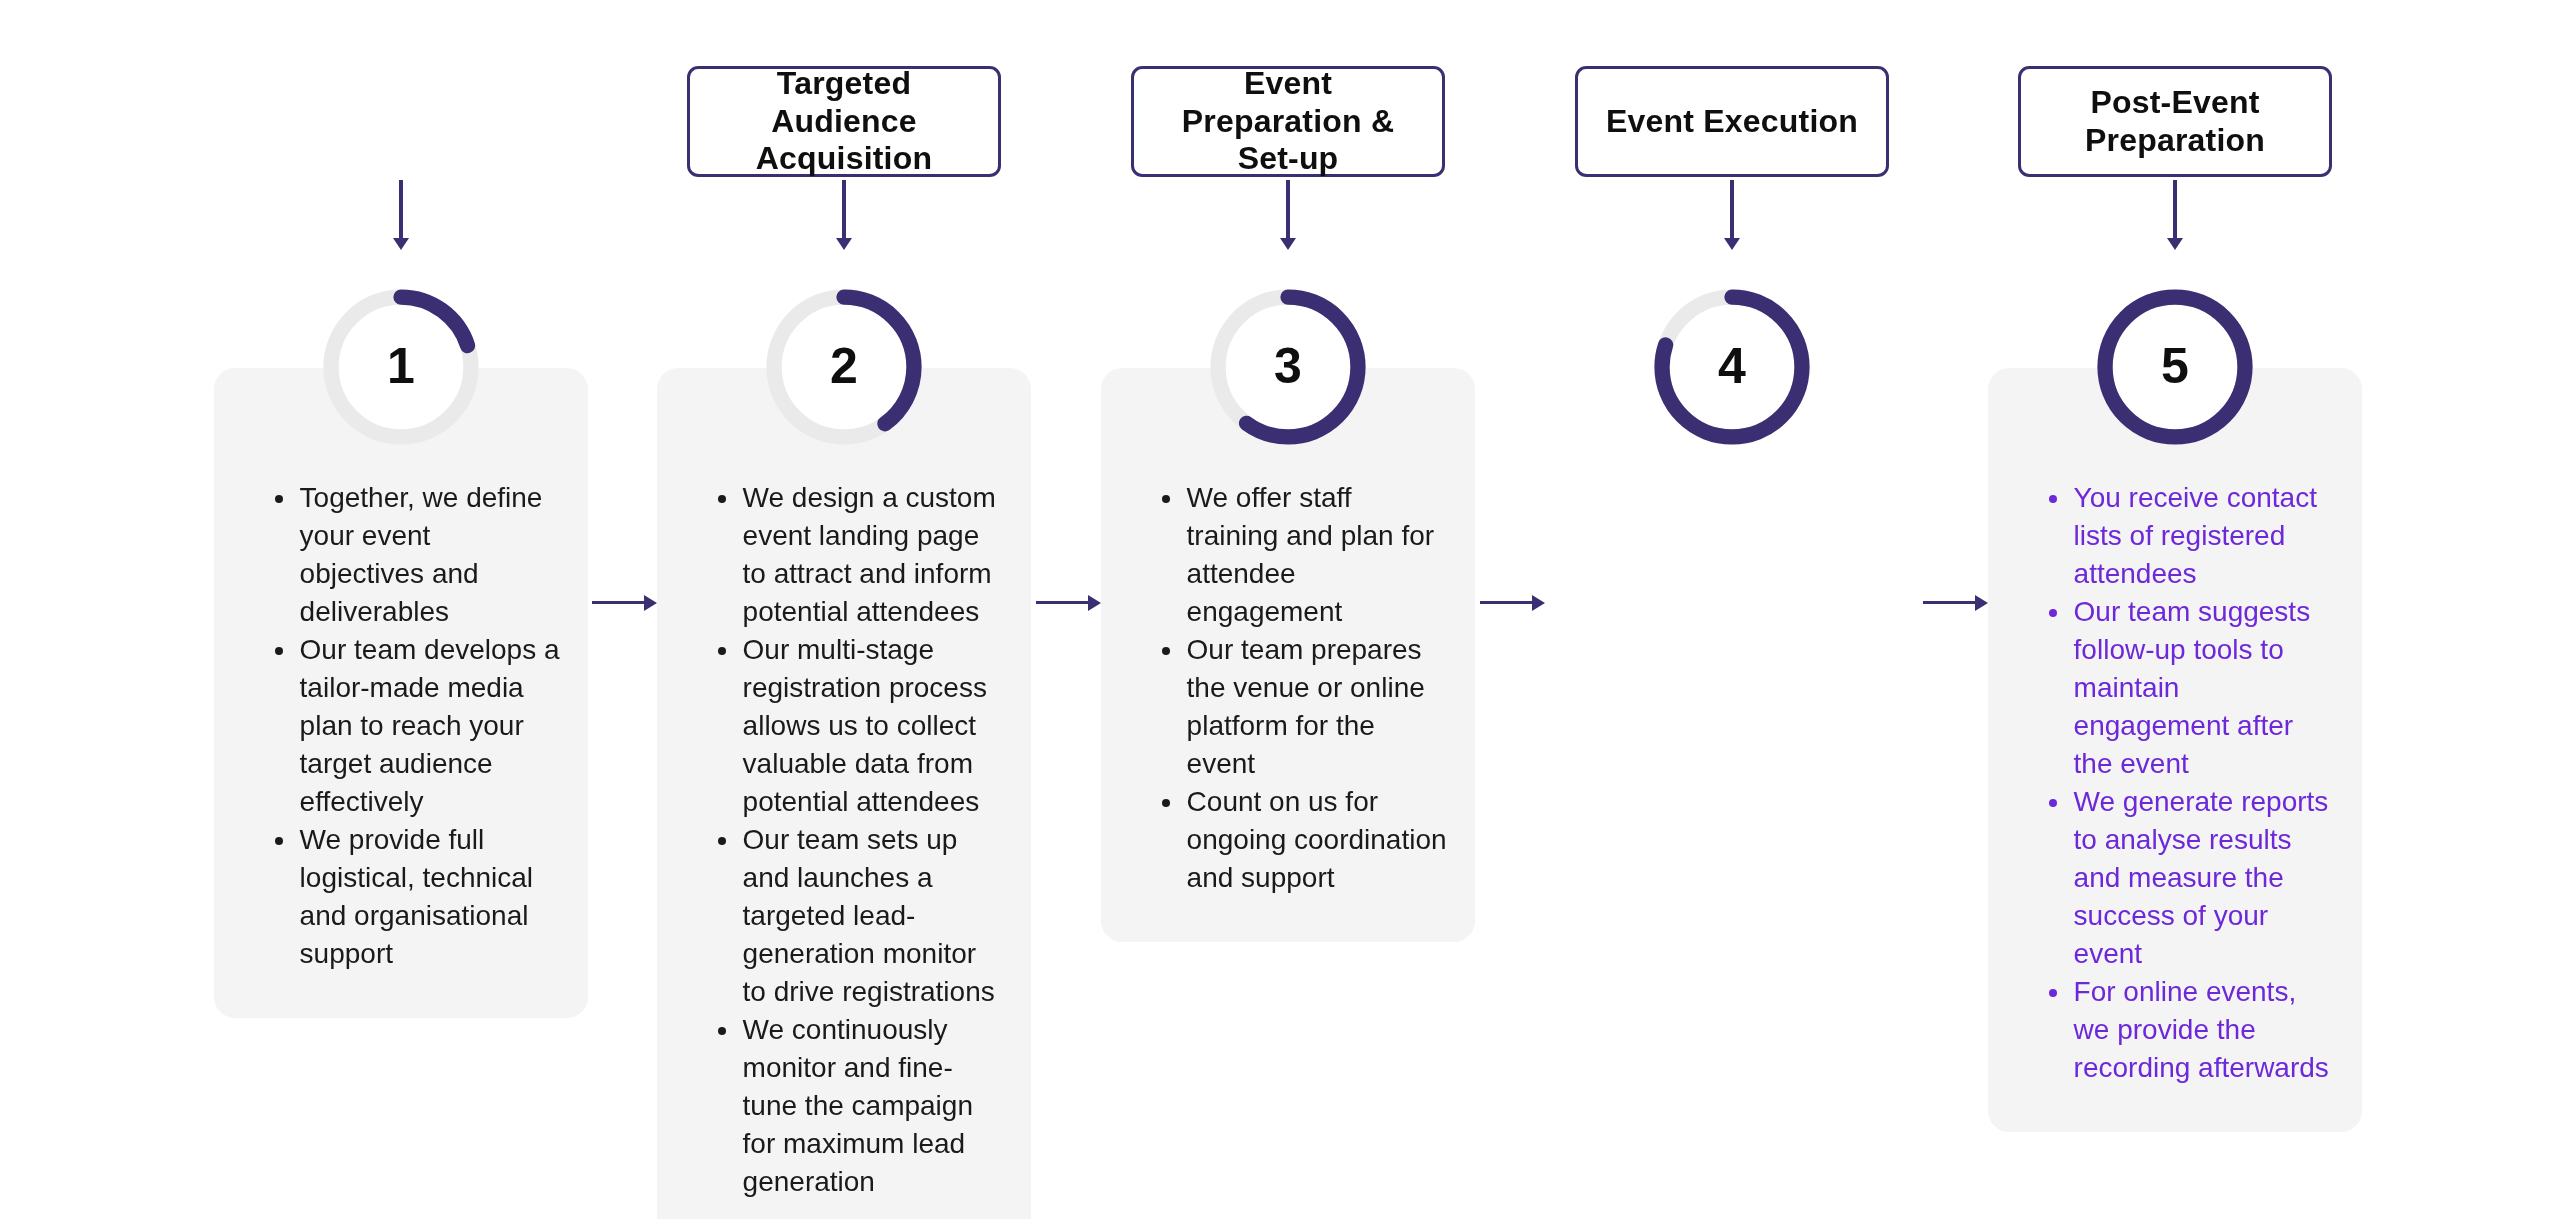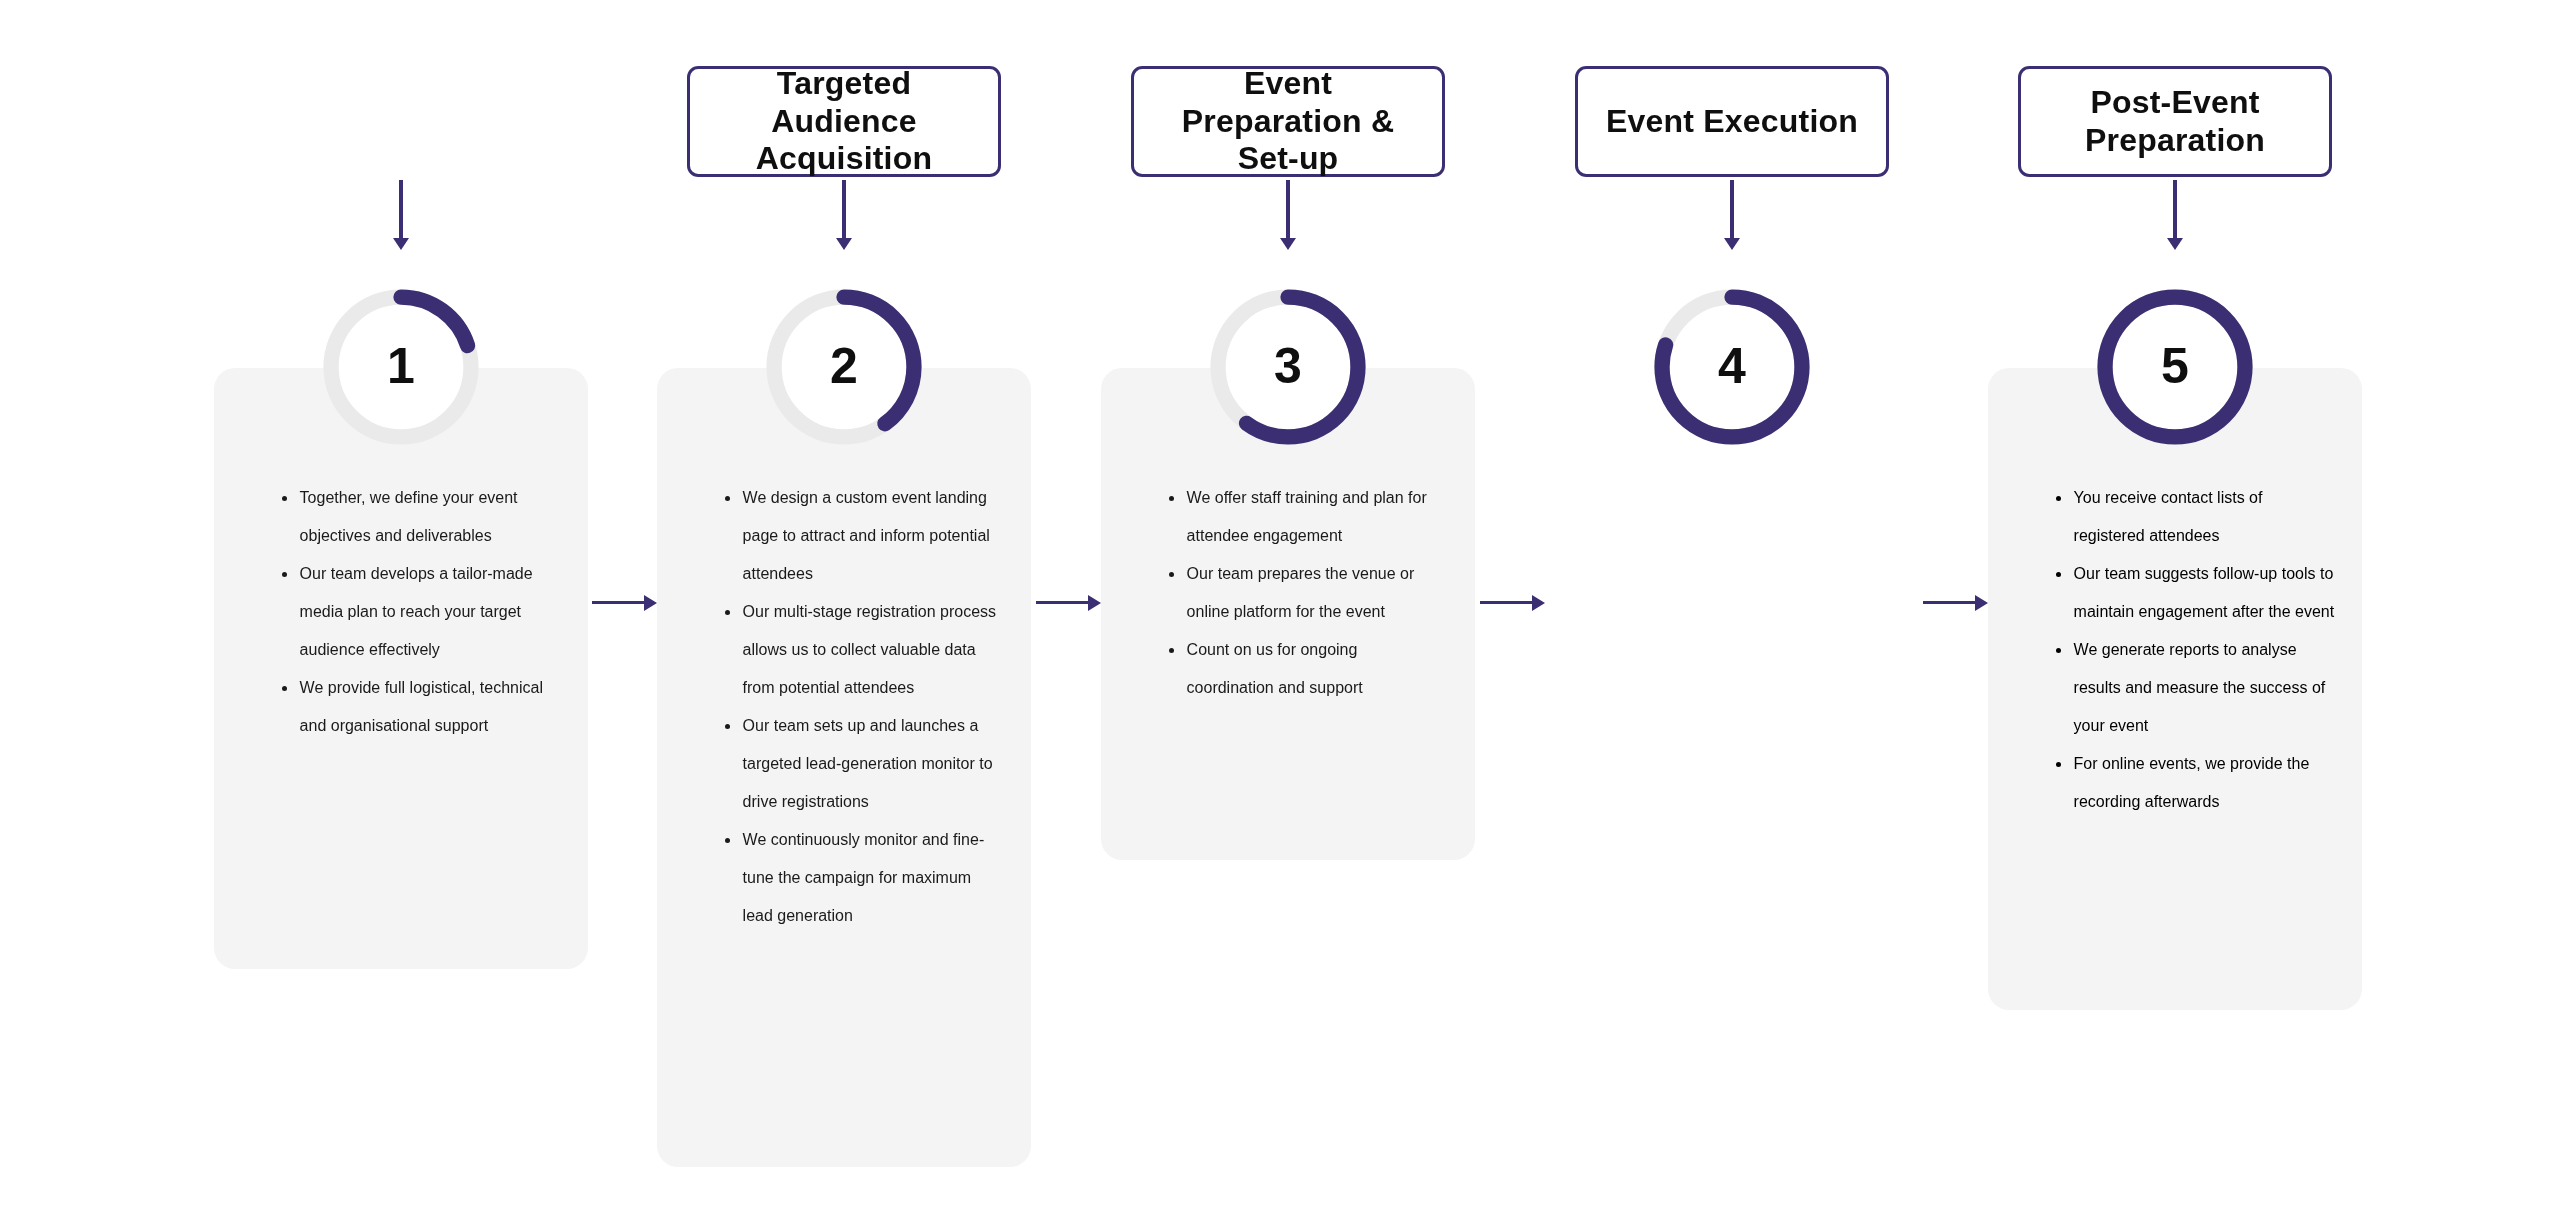--- a/index.html
+++ b/index.html
@@ -69,21 +69,21 @@
   
   .card{
     position:absolute;
     left:calc(var(--cx) - 187px);
     top:368px;
     width:374px;
     box-sizing:border-box;
     background:#F4F4F5;
     border-radius:21px;
     padding:111px 27px 45px 50px;
-    font-size:16px;
+    font-size:28px;
     line-height:38px;
     color:#1A1A1A;
     z-index:1;
   }
   .col:nth-of-type(1) .card{min-height:601px;}
   .col:nth-of-type(2) .card{min-height:799px;}
   .col:nth-of-type(3) .card{min-height:492px;}
   .col:nth-of-type(4) .card{min-height:560px;}
   .col:nth-of-type(5) .card{min-height:642px;}
   .card ul{margin:0;padding:0 0 0 34px;}
@@ -186,21 +186,21 @@
     <div class="ring">
       <svg viewBox="0 0 194 194">
         <circle class="track" cx="97" cy="97" r="87"></circle>
         <circle class="arc" cx="97" cy="97" r="87" transform="rotate(-90 97 97)" style="stroke-linecap: round; stroke-dasharray: 437.31, 546.637;"></circle>
       </svg>
       <div class="num">4</div>
     </div>
   </section>
 
   <section class="col" style="--cx:2175px">
-    <div class="card" style="color: #000000;">
+    <div class="card" style="color: #6d28d9;">
       <ul>
           <li>You receive contact lists of registered attendees</li>
           <li>Our team suggests follow-up tools to maintain engagement after the event</li>
           <li>We generate reports to analyse results and measure the success of your event</li>
           <li>For online events, we provide the recording afterwards</li>
         </ul>
     </div>
     <div class="title-box">
       <span>Post-Event
 Preparation</span>

